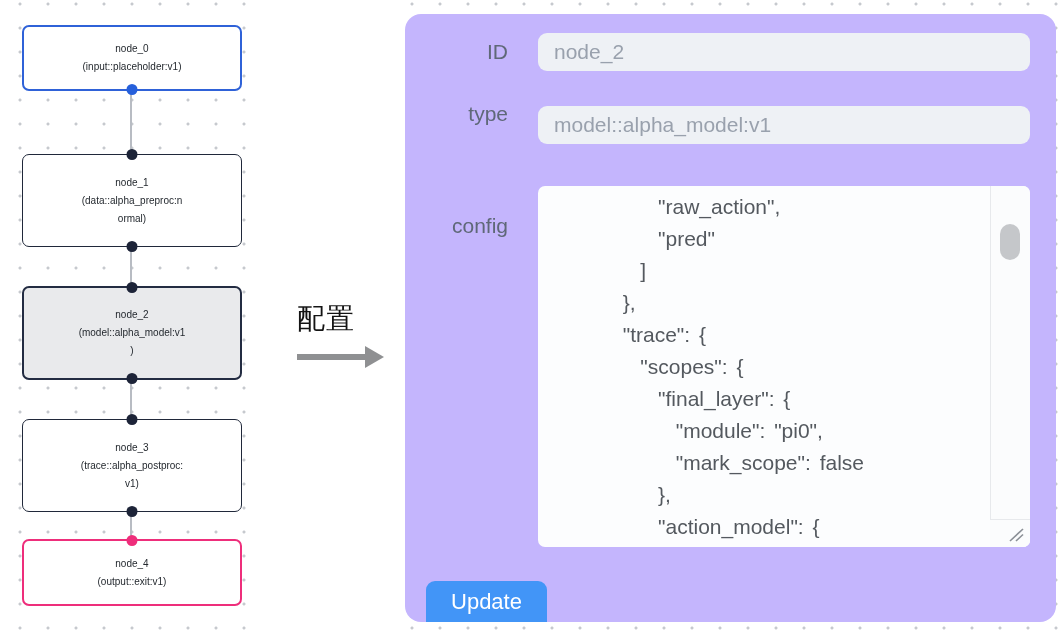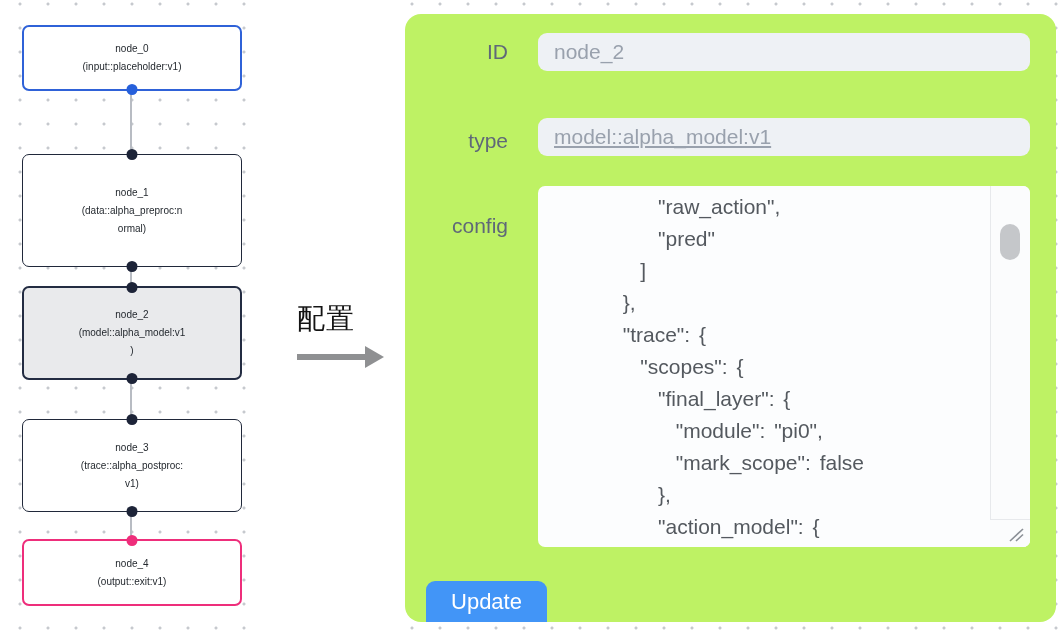--- a/index.html
+++ b/index.html
@@ -92,51 +92,51 @@
     border-left: 19px solid #8f9092;
     border-top: 11px solid transparent;
     border-bottom: 11px solid transparent;
   }
 
   
   .panel {
     position: absolute;
     left: 405px; top: 14px;
     width: 651px; height: 608px;
-    background: #bef264;
+    background: #c4b5fd;
     border-radius: 16px;
   }
   .field-label {
     position: absolute;
     left: 0;
     width: 103px;
     text-align: right;
     font-size: 21px;
     color: #5f6878;
   }
   .label-id     { top: 26px; }
-  .label-type   { top: 115px; padding-left: 33px; }
+  .label-type   { top: 88px; padding-left: 33px; }
   .label-config { top: 200px; }
 
   .text-input {
     position: absolute;
     left: 133px;
     width: 492px;
     height: 38px;
     background: #eef1f5;
     border: none;
     outline: none;
     border-radius: 9px;
     padding: 0 16px;
     font-family: "Liberation Sans", "DejaVu Sans", sans-serif;
     font-size: 21px;
     color: #99a1ad;
   }
   .input-id   { top: 19px; }
-  .input-type { top: 104px; text-decoration: underline; }
+  .input-type { top: 92px; }
 
   .config-box {
     position: absolute;
     left: 133px; top: 172px;
     width: 492px; height: 361px;
     background: #fcfdfe;
     border-radius: 7px;
     overflow: hidden;
   }
   .config-text {
@@ -200,21 +200,21 @@
   <div class="edge" style="top:247px;height:39px"></div>
   <div class="edge" style="top:380px;height:39px"></div>
   <div class="edge" style="top:512px;height:39px"></div>
 
   <div class="node accent-blue" style="top:25px;height:66px">
     <div class="node-label">node_0
 (input::placeholder:v1)</div>
     <span class="port bottom blue"></span>
   </div>
 
-  <div class="node" style="top:154px;height:113px">
+  <div class="node" style="top:154px;height:93px">
     <div class="node-label">node_1
 (data::alpha_preproc:n
 ormal)</div>
     <span class="port top"></span>
     <span class="port bottom"></span>
   </div>
 
   <div class="node selected" style="top:286px;height:94px">
     <div class="node-label">node_2
 (model::alpha_model:v1

